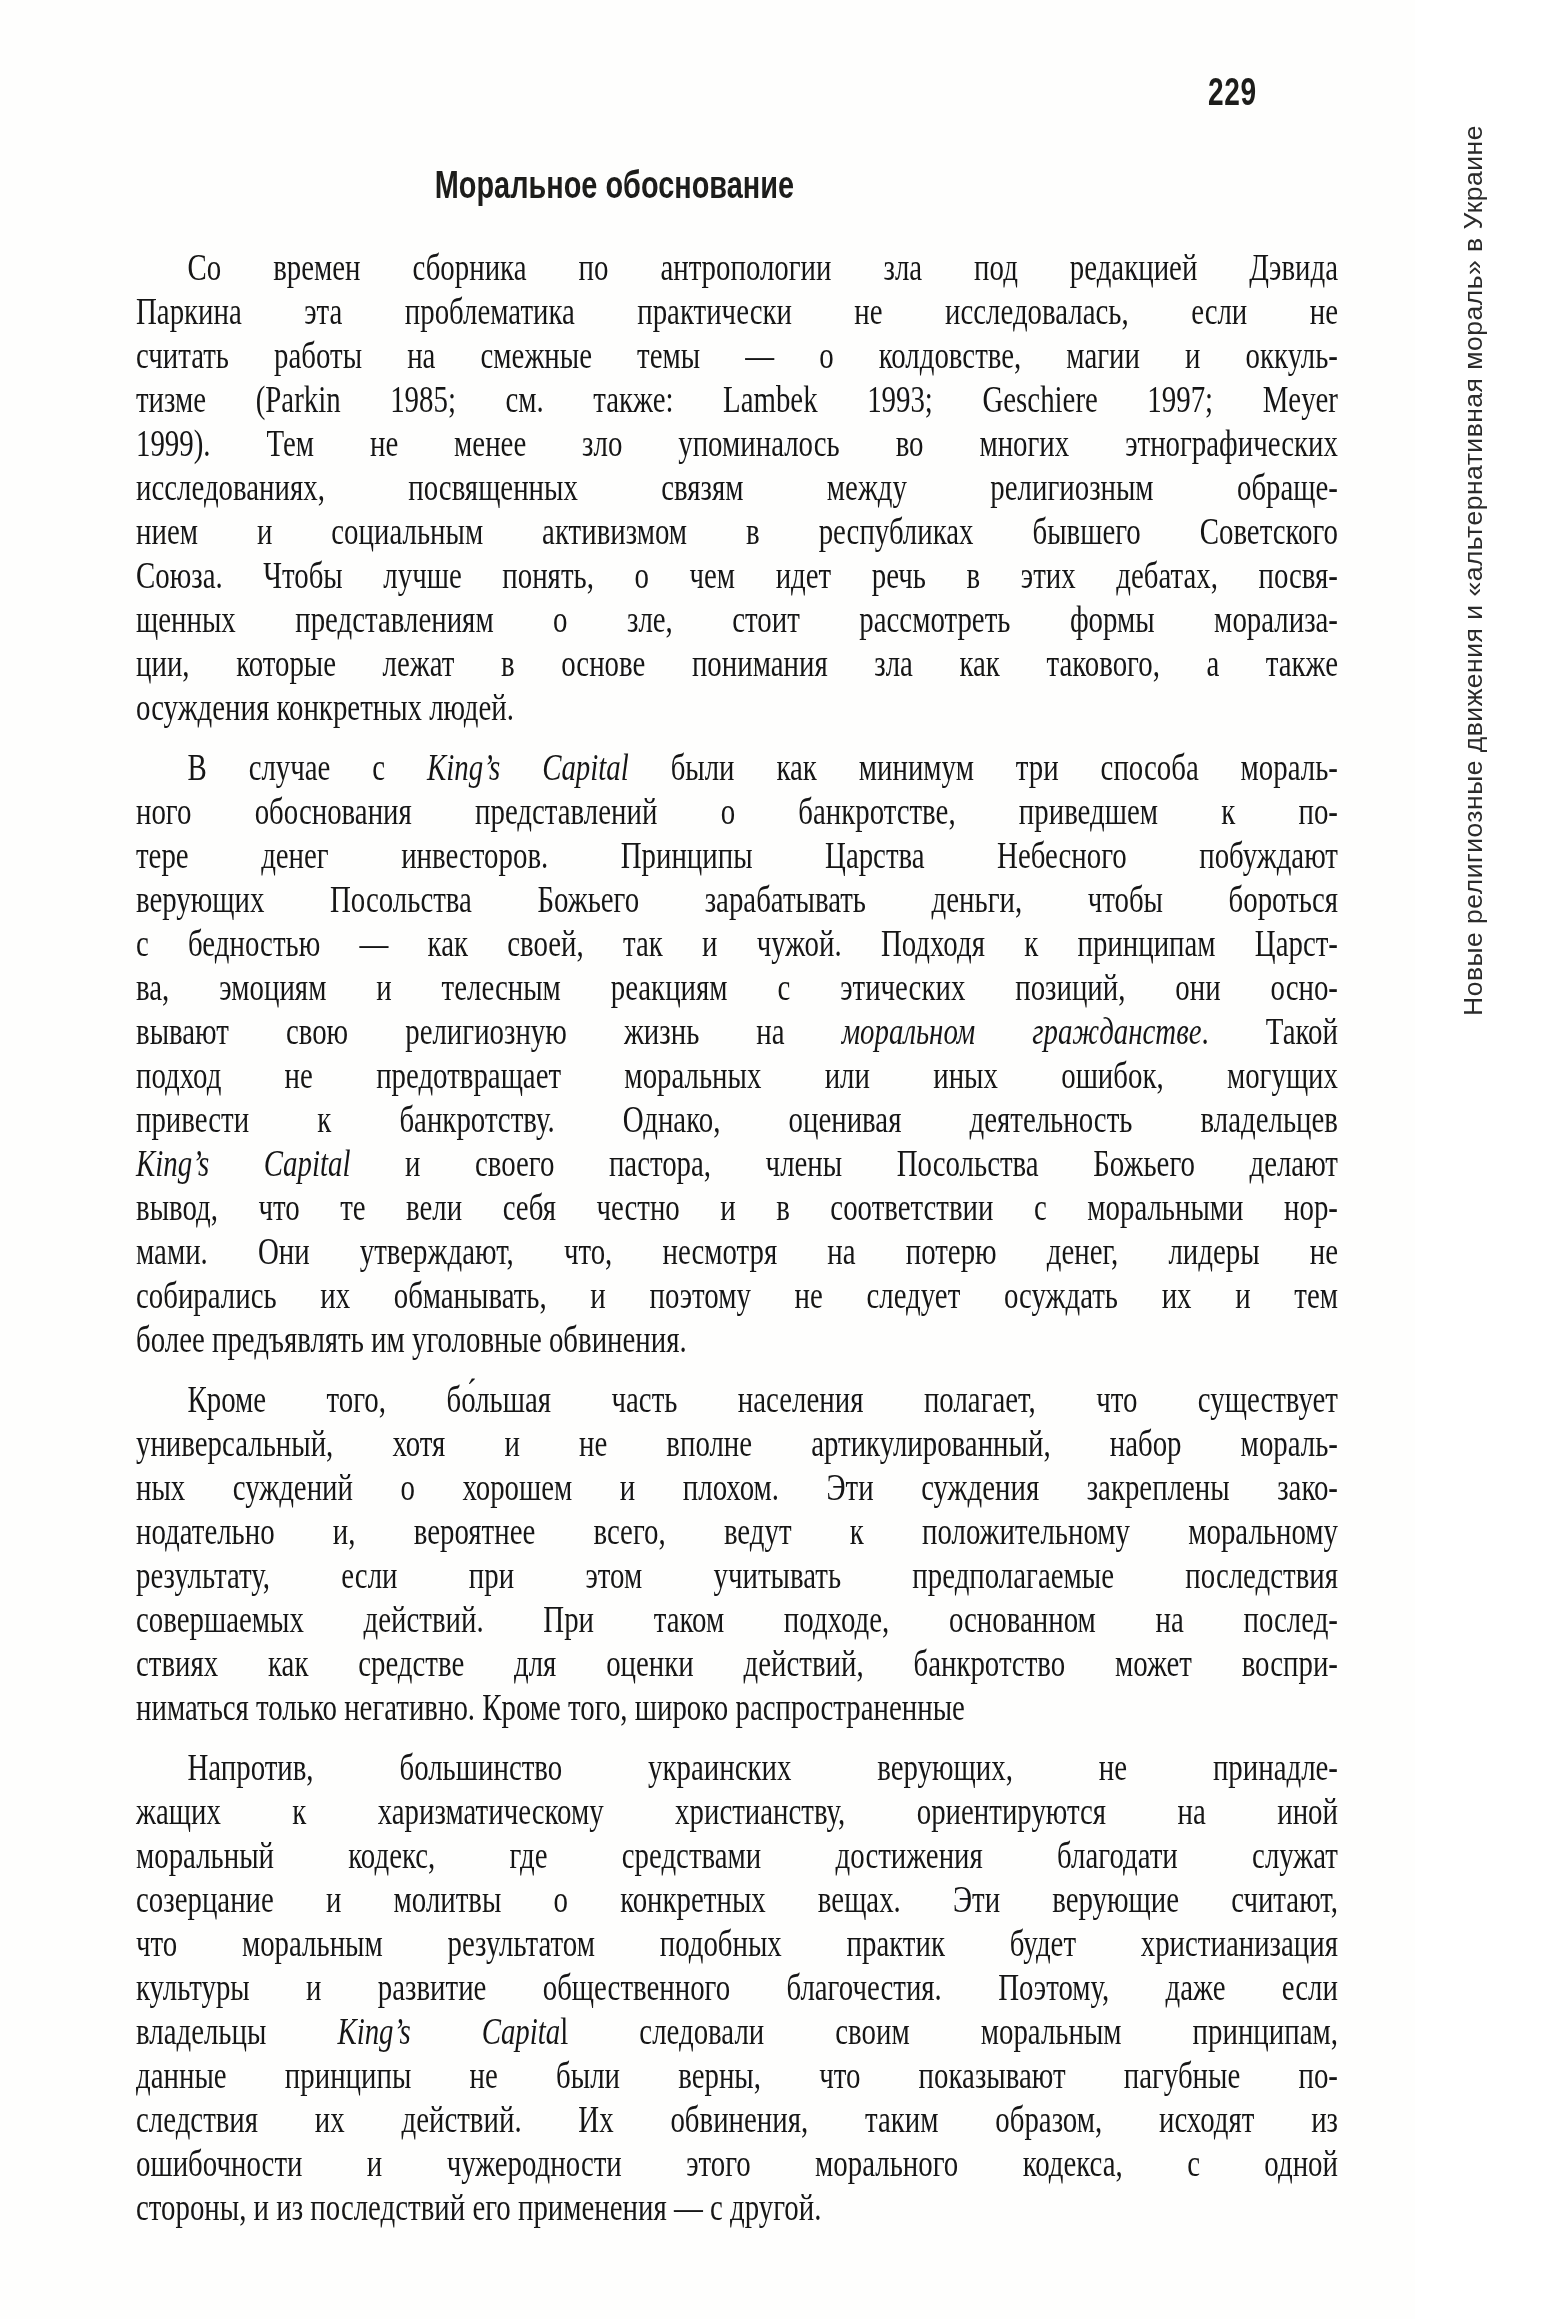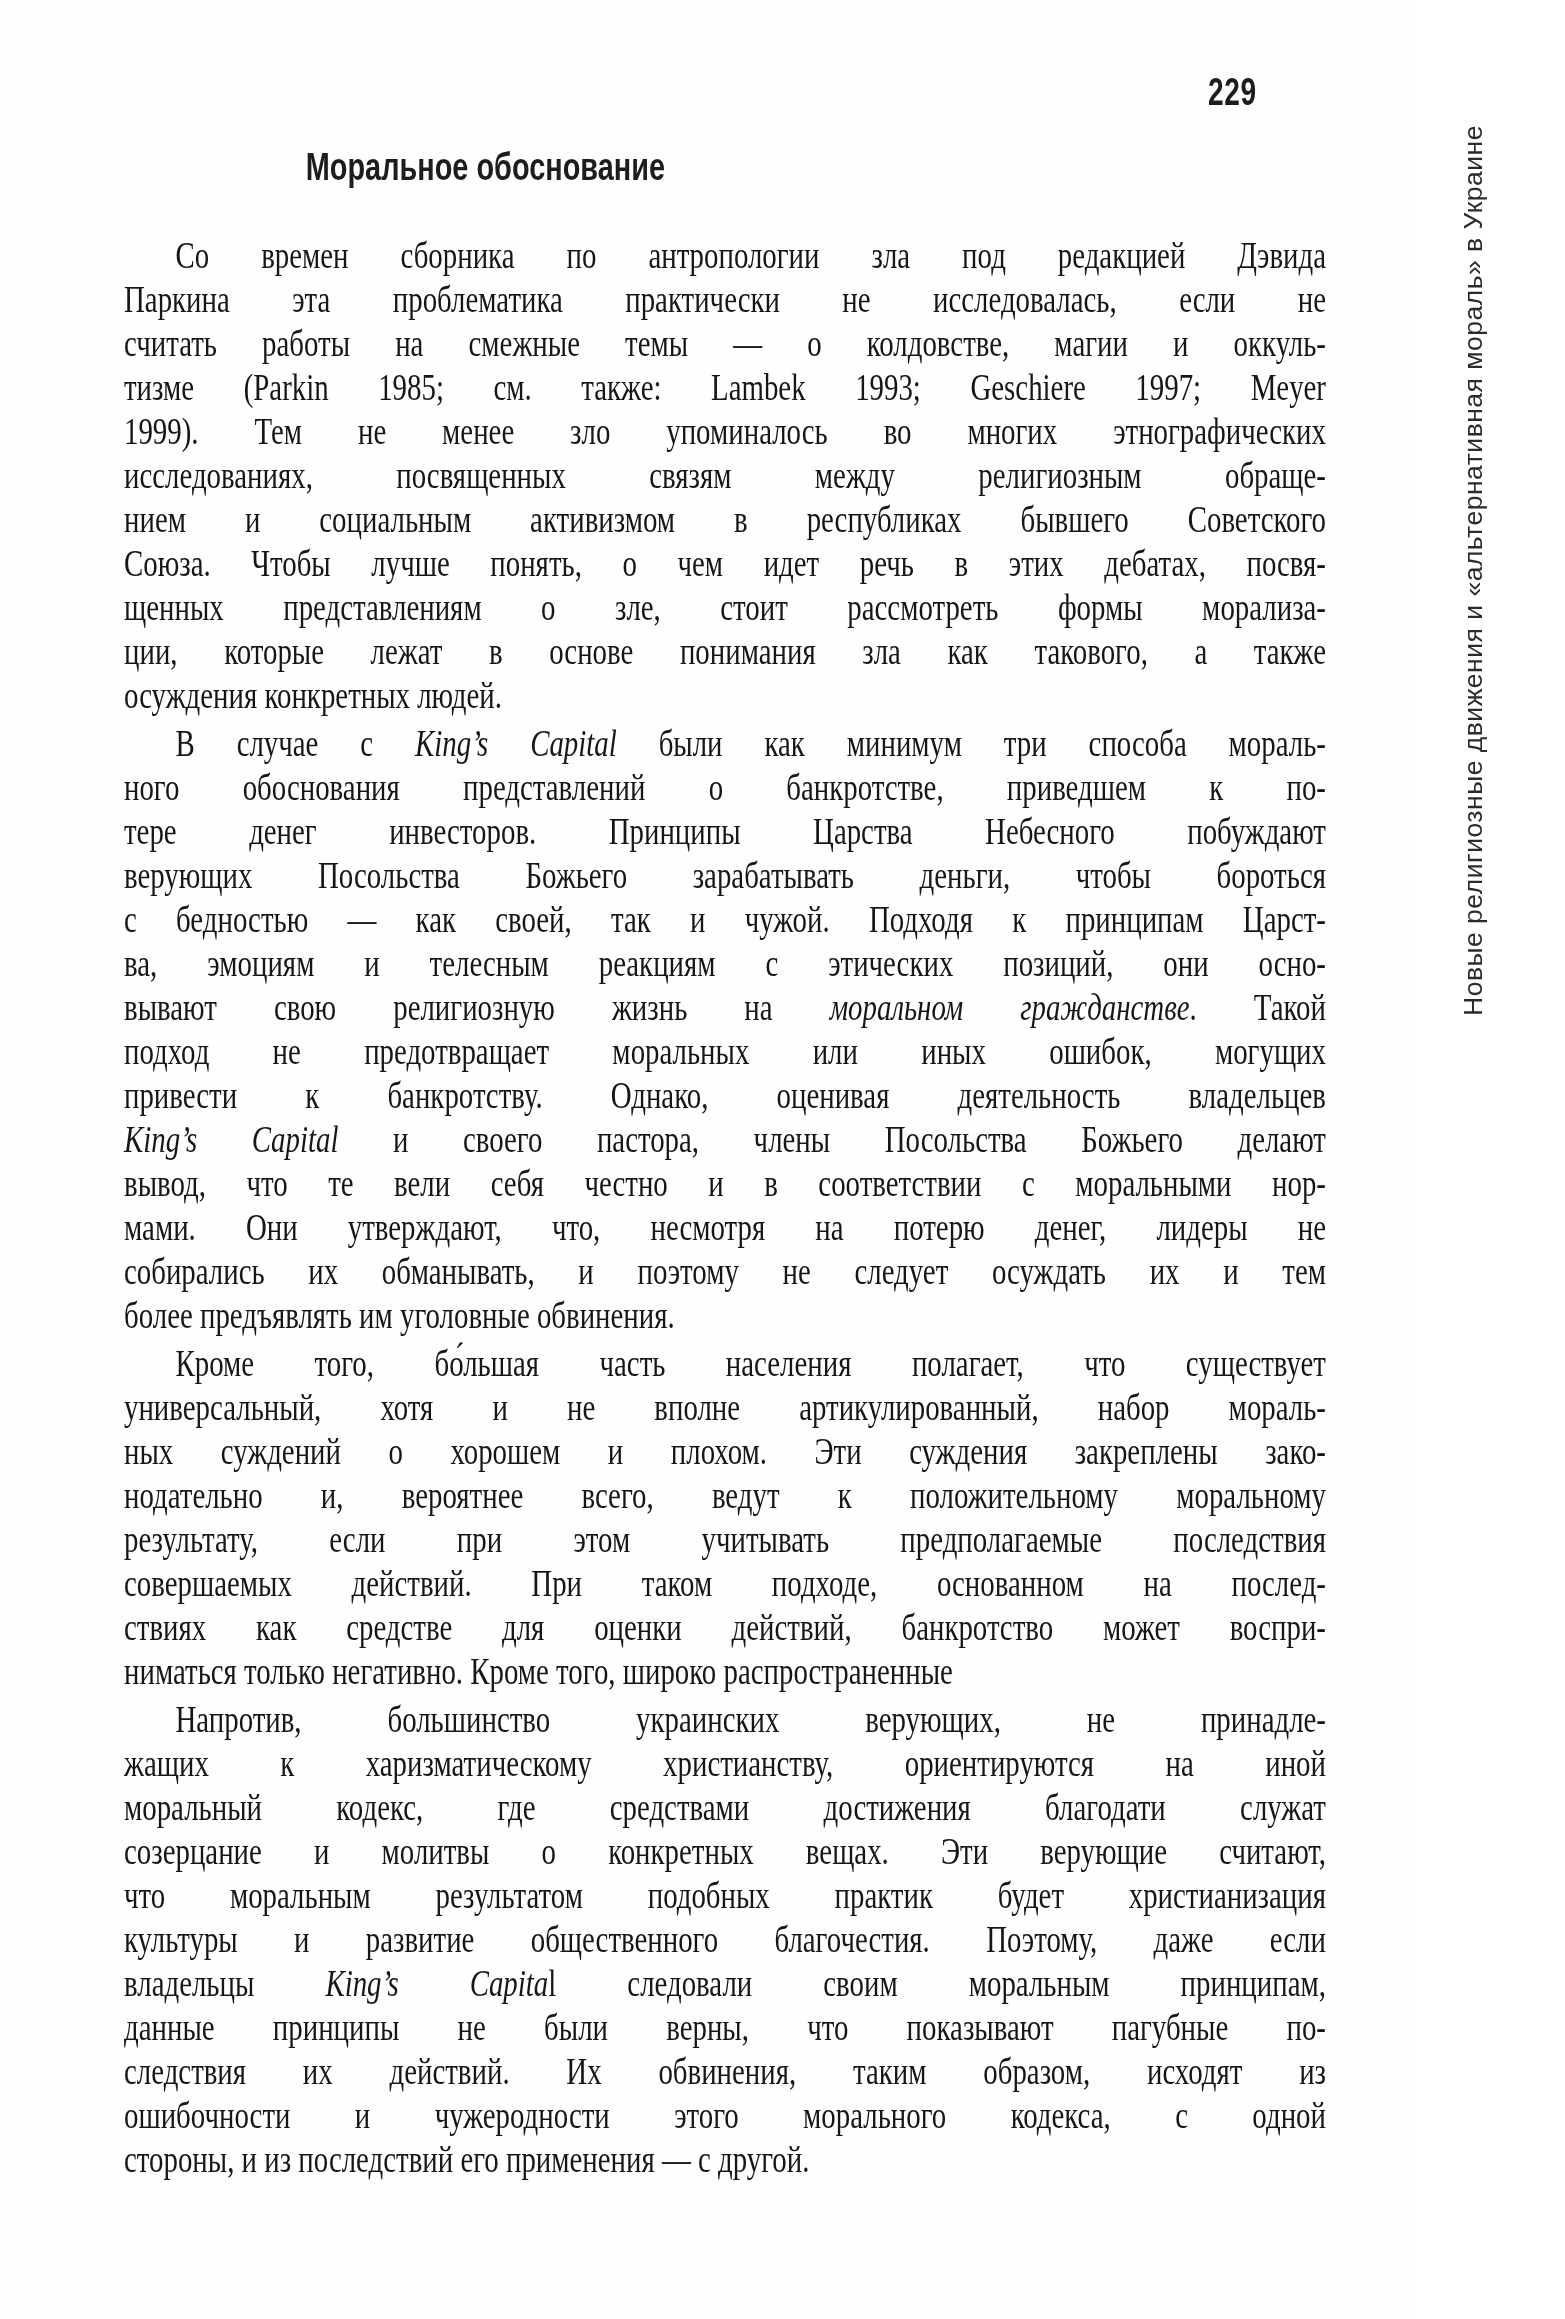--- a/index.html
+++ b/index.html
@@ -27,44 +27,44 @@
     font-size: 39px;
     line-height: 37px;
     color: #1d1d1b;
     transform: scaleX(0.72);
     transform-origin: 0 0;
     letter-spacing: 0.9px;
   }
   
   .heading-wrap {
     position: absolute;
-    top: 146px;
+    top: 164px;
     left: 120px;
     width: 731px;
-    text-align: center;
+    text-align: right;
   }
   .heading {
     display: inline-block;
     font-family: "Liberation Sans", sans-serif;
     font-weight: bold;
     font-size: 38px;
     line-height: 42px;
     color: #1d1d1b;
     transform: scaleX(0.76);
     transform-origin: 50% 0;
     white-space: nowrap;
   }
   
   .text-block {
     position: absolute;
     top: 230px;
     left: 120px;
     width: 1202px;
   }
-  .para { margin: 4px; padding: 0; }
+  .para { margin: 16px; padding: 0; }
   .line {
     width: 1541px;               
     transform: scaleX(0.78);
     transform-origin: 0 0;
     font-size: 37px;
     line-height: 44px;
     height: 44px;
     white-space: nowrap;
     text-align: justify;
     text-align-last: justify;

